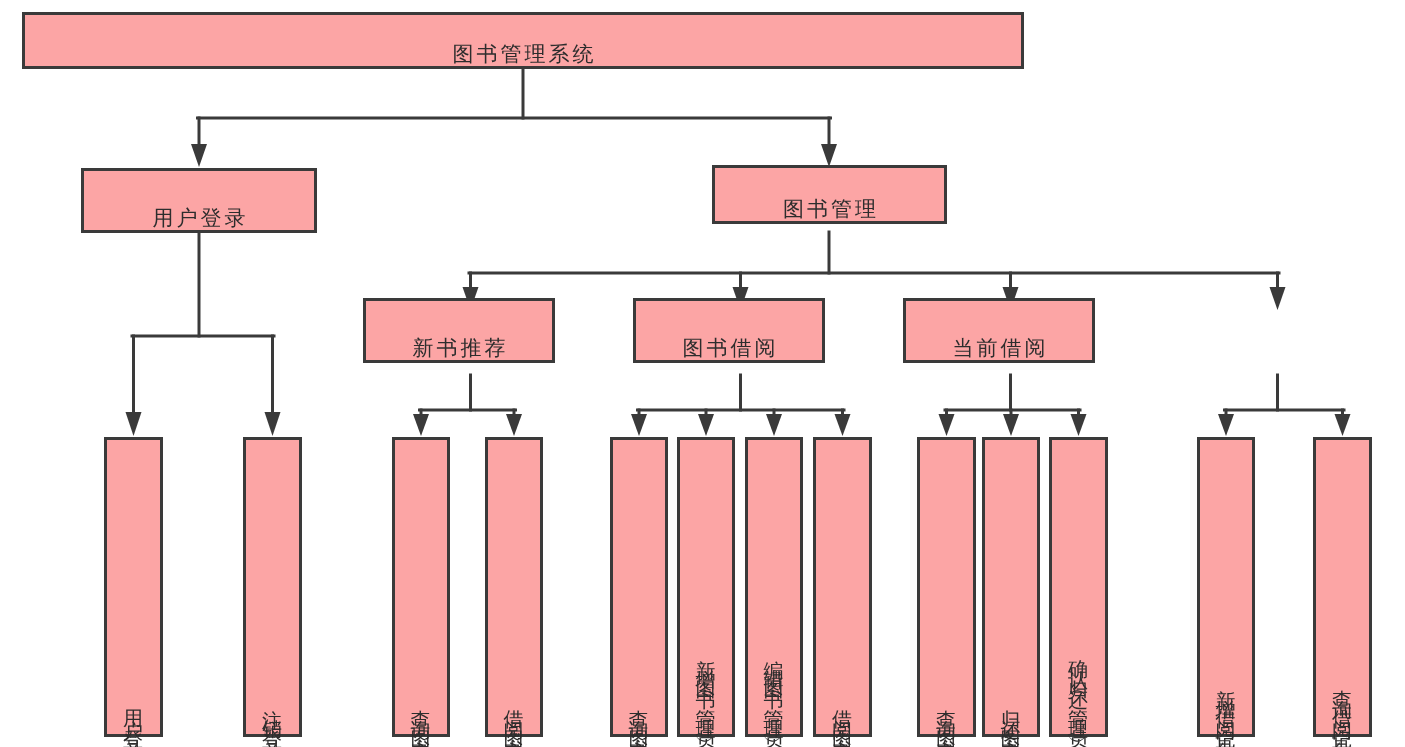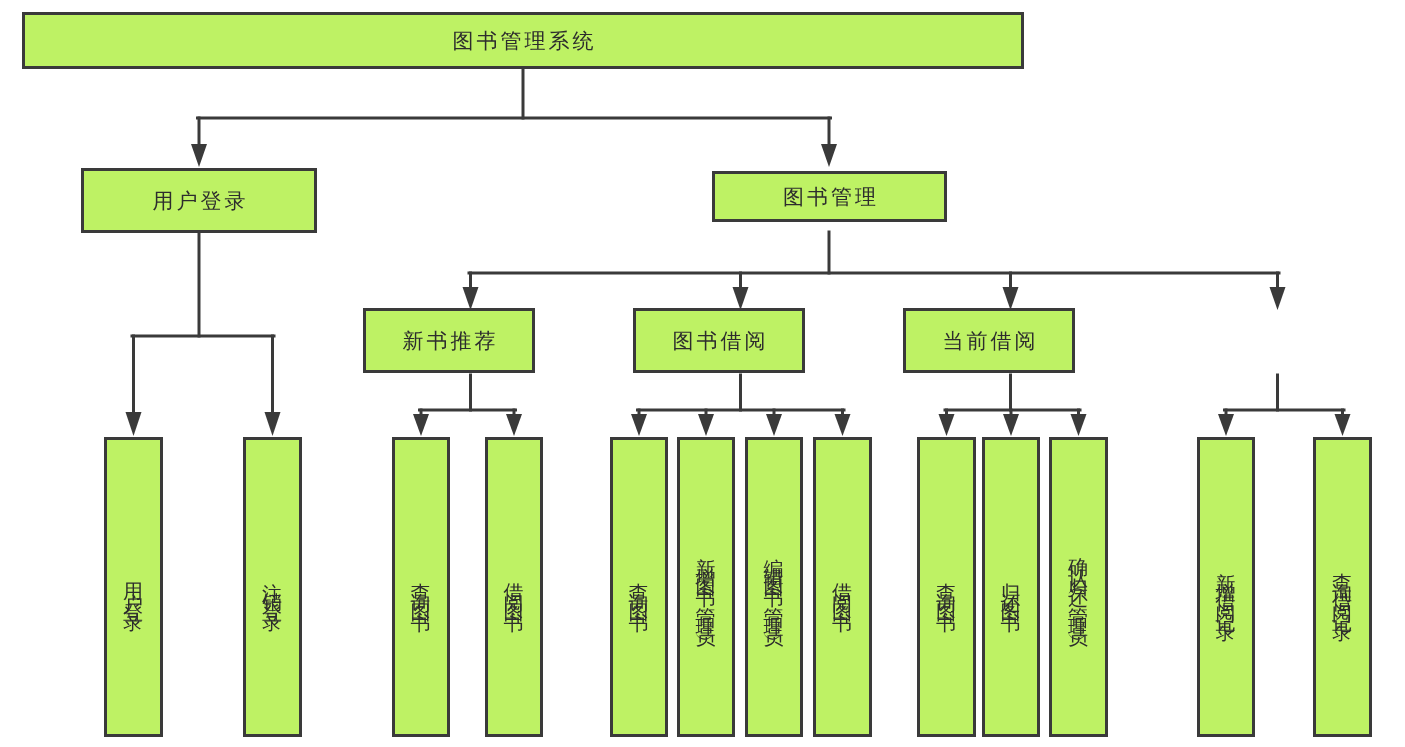--- a/index.html
+++ b/index.html
@@ -28,36 +28,36 @@
     stroke-width: 3;
     fill: none;
     stroke-linecap: square;
   }
   .connectors polygon {
     fill: var(--line);
     stroke: none;
   }
   .node {
     position: absolute;
-    background: #bef264;
+    background: #fca5a5;
     border: 3px solid var(--line);
     display: flex;
-    align-items: center;
+    align-items: flex-end;
     justify-content: center;
     z-index: 2;
   }
   .node .lbl {
     color: var(--text);
     font-size: 21px;
     letter-spacing: 3px;
     text-indent: 3px;
     white-space: nowrap;
     line-height: 1.2;
   }
-  .node.l3 { top: 308px; height: 65px; width: 172px; }
+  .node.l3 { top: 298px; height: 65px; width: 192px; }
   .node.leaf { top: 437px; height: 300px; }
   .node.leaf .lbl {
     writing-mode: vertical-rl;
     text-orientation: mixed;
     font-size: 20px;
     letter-spacing: 10px;
     text-indent: 0;
     white-space: normal;
     line-height: 1;
     max-height: 292px;
@@ -153,21 +153,21 @@
     </g>
   </svg>
 
   <div class="node h" style="left:22px;top:12px;width:1002px;height:57px">
     <span class="lbl">图书管理系统</span>
   </div>
 
   <div class="node h" style="left:81px;top:168px;width:236px;height:65px">
     <span class="lbl">用户登录</span>
   </div>
-  <div class="node h" style="left:712px;top:171px;width:235px;height:51px">
+  <div class="node h" style="left:712px;top:165px;width:235px;height:59px">
     <span class="lbl">图书管理</span>
   </div>
 
   <div class="node l3" style="left:363px">
     <span class="lbl">新书推荐</span>
   </div>
   <div class="node l3" style="left:903px">
     <span class="lbl">当前借阅</span>
   </div>
   <div class="node l3" style="left:633px">

